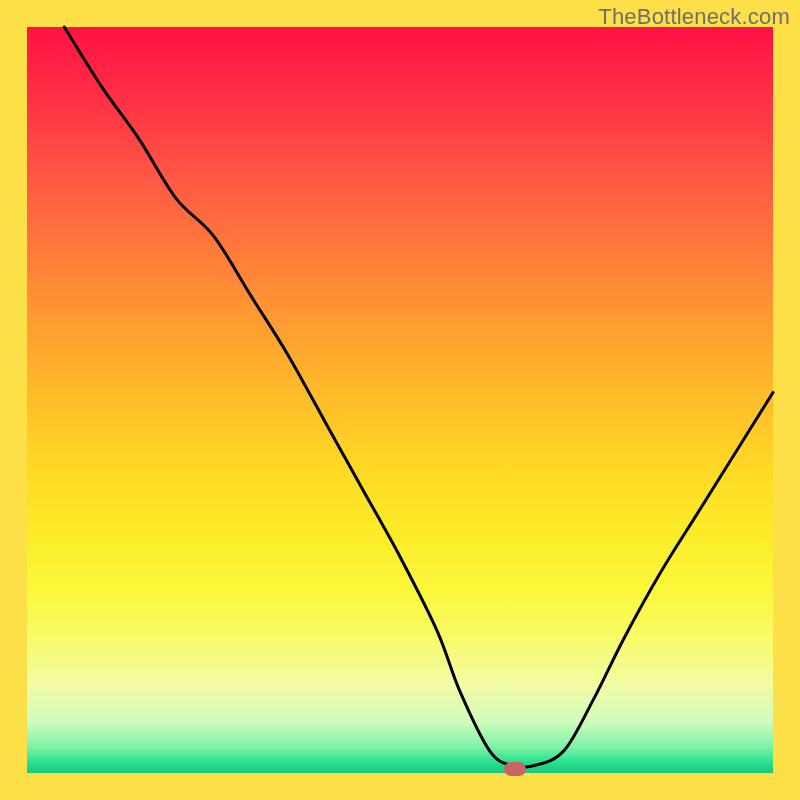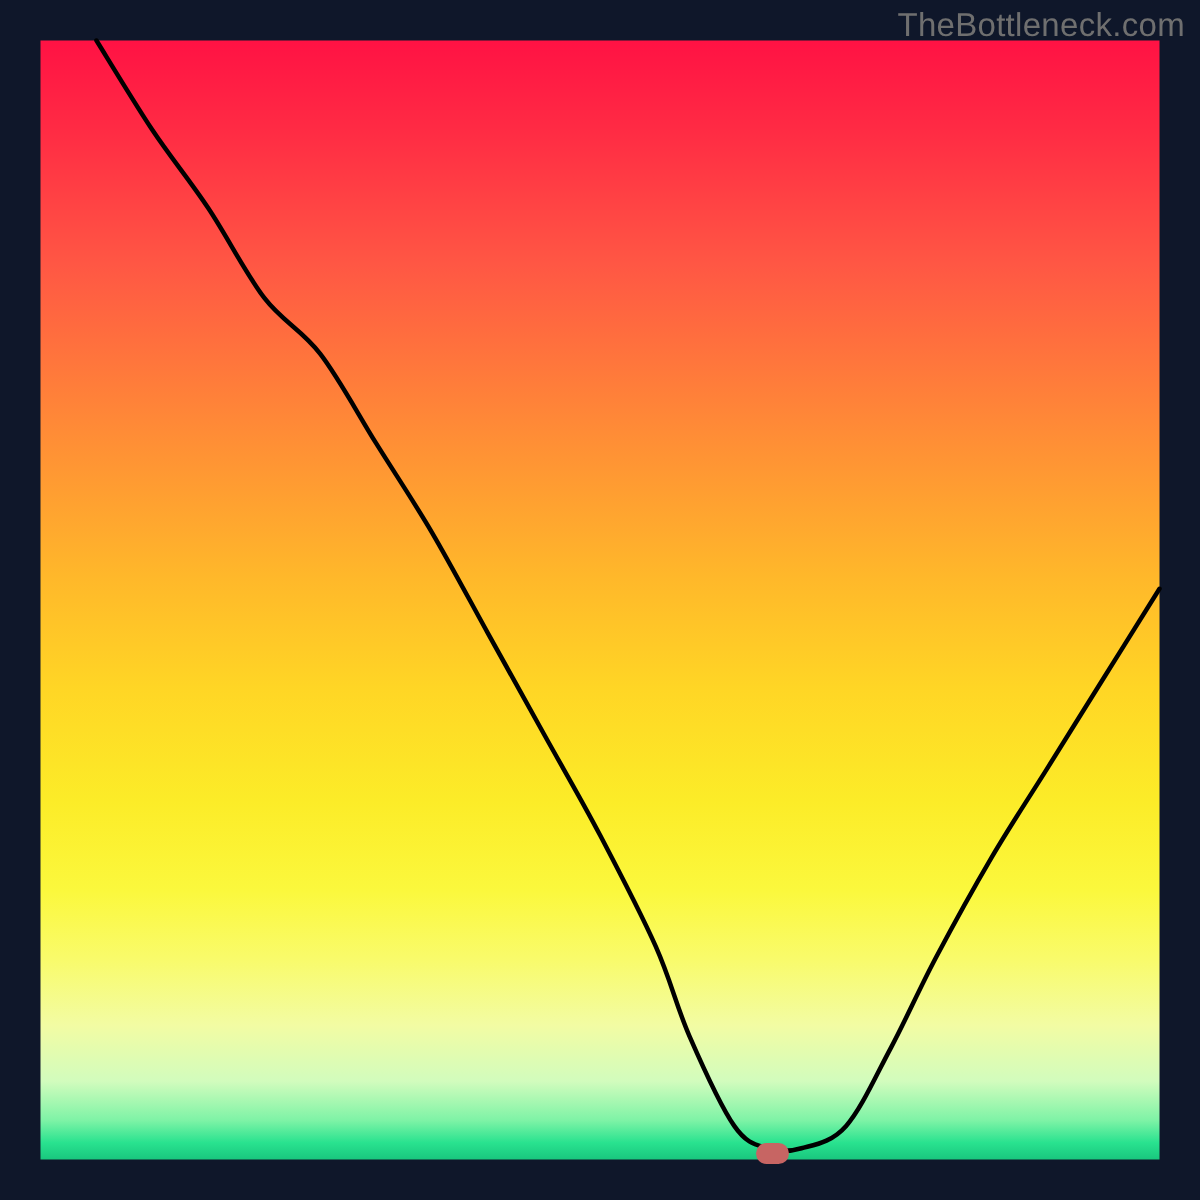--- a/index.html
+++ b/index.html
@@ -8,21 +8,21 @@
     width: 800px;
     height: 800px;
     background: #000;
     overflow: hidden;
     font-family: Arial, Helvetica, sans-serif;
   }
   .frame {
     position: relative;
     width: 800px;
     height: 800px;
-    background: #0f172a;
+    background: #fde047;
   }
   .watermark {
     position: absolute;
     top: 4px;
     right: 10px;
     color: #6f6f6f;
     font-size: 22px;
     font-weight: 500;
     letter-spacing: 0.2px;
     user-select: none;

